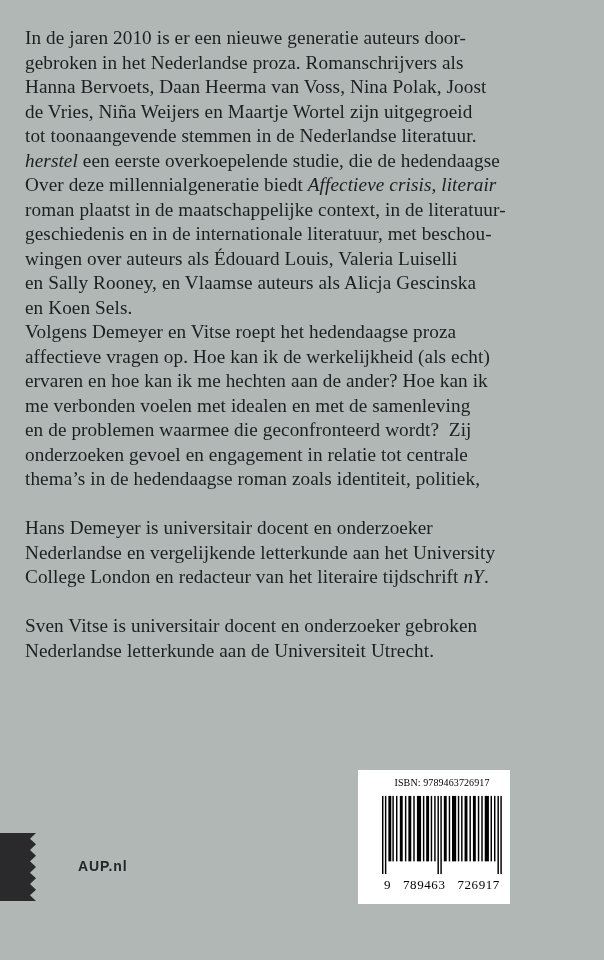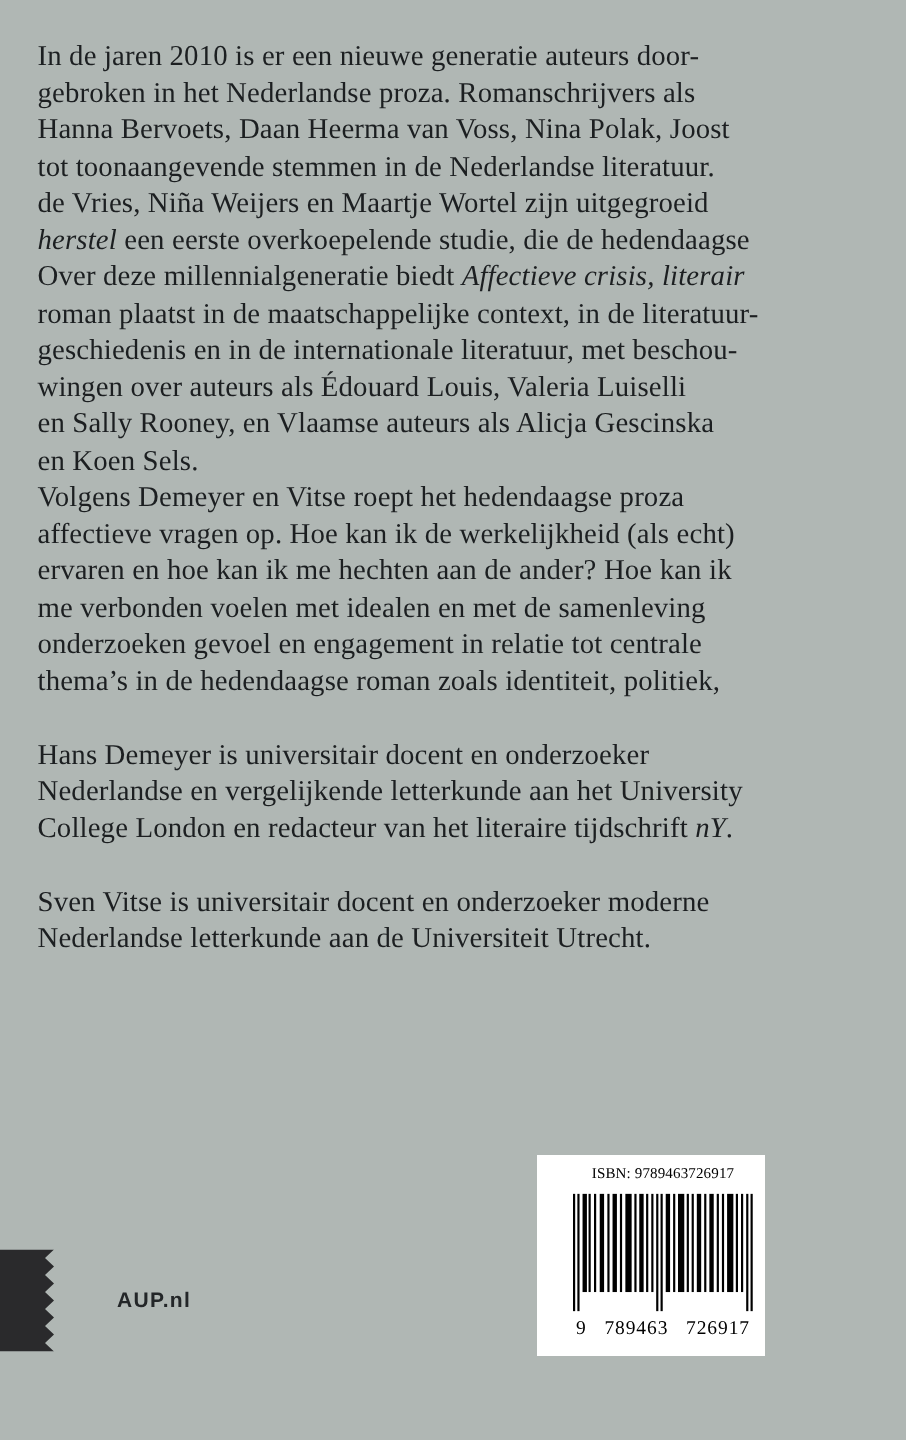--- a/index.html
+++ b/index.html
@@ -108,45 +108,46 @@
 </head>
 <body style="background: rgb(176, 183, 180);">
 
 <div id="cover" style="background: rgb(176, 183, 180);">
 
   <div id="blurb" style="color: rgb(28, 31, 33);">
       <p>
         <span class="ln"><span>In de jaren 2010 is er een nieuwe generatie auteurs door-</span></span>
         <span class="ln"><span>gebroken in het Nederlandse proza. Romanschrijvers als</span></span>
         <span class="ln"><span>Hanna Bervoets, Daan Heerma van Voss, Nina Polak, Joost</span></span>
+        <span class="ln"><span>de Vries, Niña Weijers en Maartje Wortel zijn uitgegroeid</span></span>
         <span class="ln"><span>tot toonaangevende stemmen in de Nederlandse literatuur.</span></span>
-        <span class="ln"><span>de Vries, Niña Weijers en Maartje Wortel zijn uitgegroeid</span></span>
         <span class="ln"><em>herstel</em><span> een eerste overkoepelende studie, die de hedendaagse</span></span>
         <span class="ln"><span>Over deze millennialgeneratie biedt </span><em>Affectieve crisis, literair</em></span>
         <span class="ln"><span>roman plaatst in de maatschappelijke context, in de literatuur-</span></span>
         <span class="ln"><span>geschiedenis en in de internationale literatuur, met beschou-</span></span>
         <span class="ln"><span>wingen over auteurs als Édouard Louis, Valeria Luiselli</span></span>
         <span class="ln"><span>en Sally Rooney, en Vlaamse auteurs als Alicja Gescinska</span></span>
         <span class="ln"><span>en Koen Sels.</span></span>
       </p>
       <p>
         <span class="ln"><span>Volgens Demeyer en Vitse roept het hedendaagse proza</span></span>
         <span class="ln"><span>affectieve vragen op. Hoe kan ik de werkelijkheid (als echt)</span></span>
         <span class="ln"><span>ervaren en hoe kan ik me hechten aan de ander? Hoe kan ik</span></span>
         <span class="ln"><span>me verbonden voelen met idealen en met de samenleving</span></span>
+        <span class="ln"><span>en de problemen waarmee die geconfronteerd wordt?  Zij</span></span>
         <span class="ln"><span>onderzoeken gevoel en engagement in relatie tot centrale</span></span>
         <span class="ln"><span>thema’s in de hedendaagse roman zoals identiteit, politiek,</span></span>
       </p>
       <p class="gap">
         <span class="ln"><span>Hans Demeyer is universitair docent en onderzoeker</span></span>
         <span class="ln"><span>Nederlandse en vergelijkende letterkunde aan het University</span></span>
         <span class="ln"><span>College London en redacteur van het literaire tijdschrift </span><em>nY</em><span>.</span></span>
       </p>
       <p class="gap">
-        <span class="ln"><span>Sven Vitse is universitair docent en onderzoeker moderne</span></span>
+        <span class="ln"><span>Sven Vitse is universitair docent en onderzoeker gebroken</span></span>
         <span class="ln"><span>Nederlandse letterkunde aan de Universiteit Utrecht.</span></span>
       </p>
     </div>
 
   <div id="aup-logo-mark">
     <svg width="44" height="68" viewBox="0 0 44 68" aria-hidden="true">
       <path d="M0 0 H36 L30 5.7 L36 11.3 L30 17 L36 22.7 L30 28.3 L36 34 L30 39.7 L36 45.3 L30 51 L36 56.7 L30 62.3 L36 68 H0 Z" fill="#2a2a2c"></path>
     </svg>
   </div>
   <div id="aup-wordmark">AUP.nl</div>

